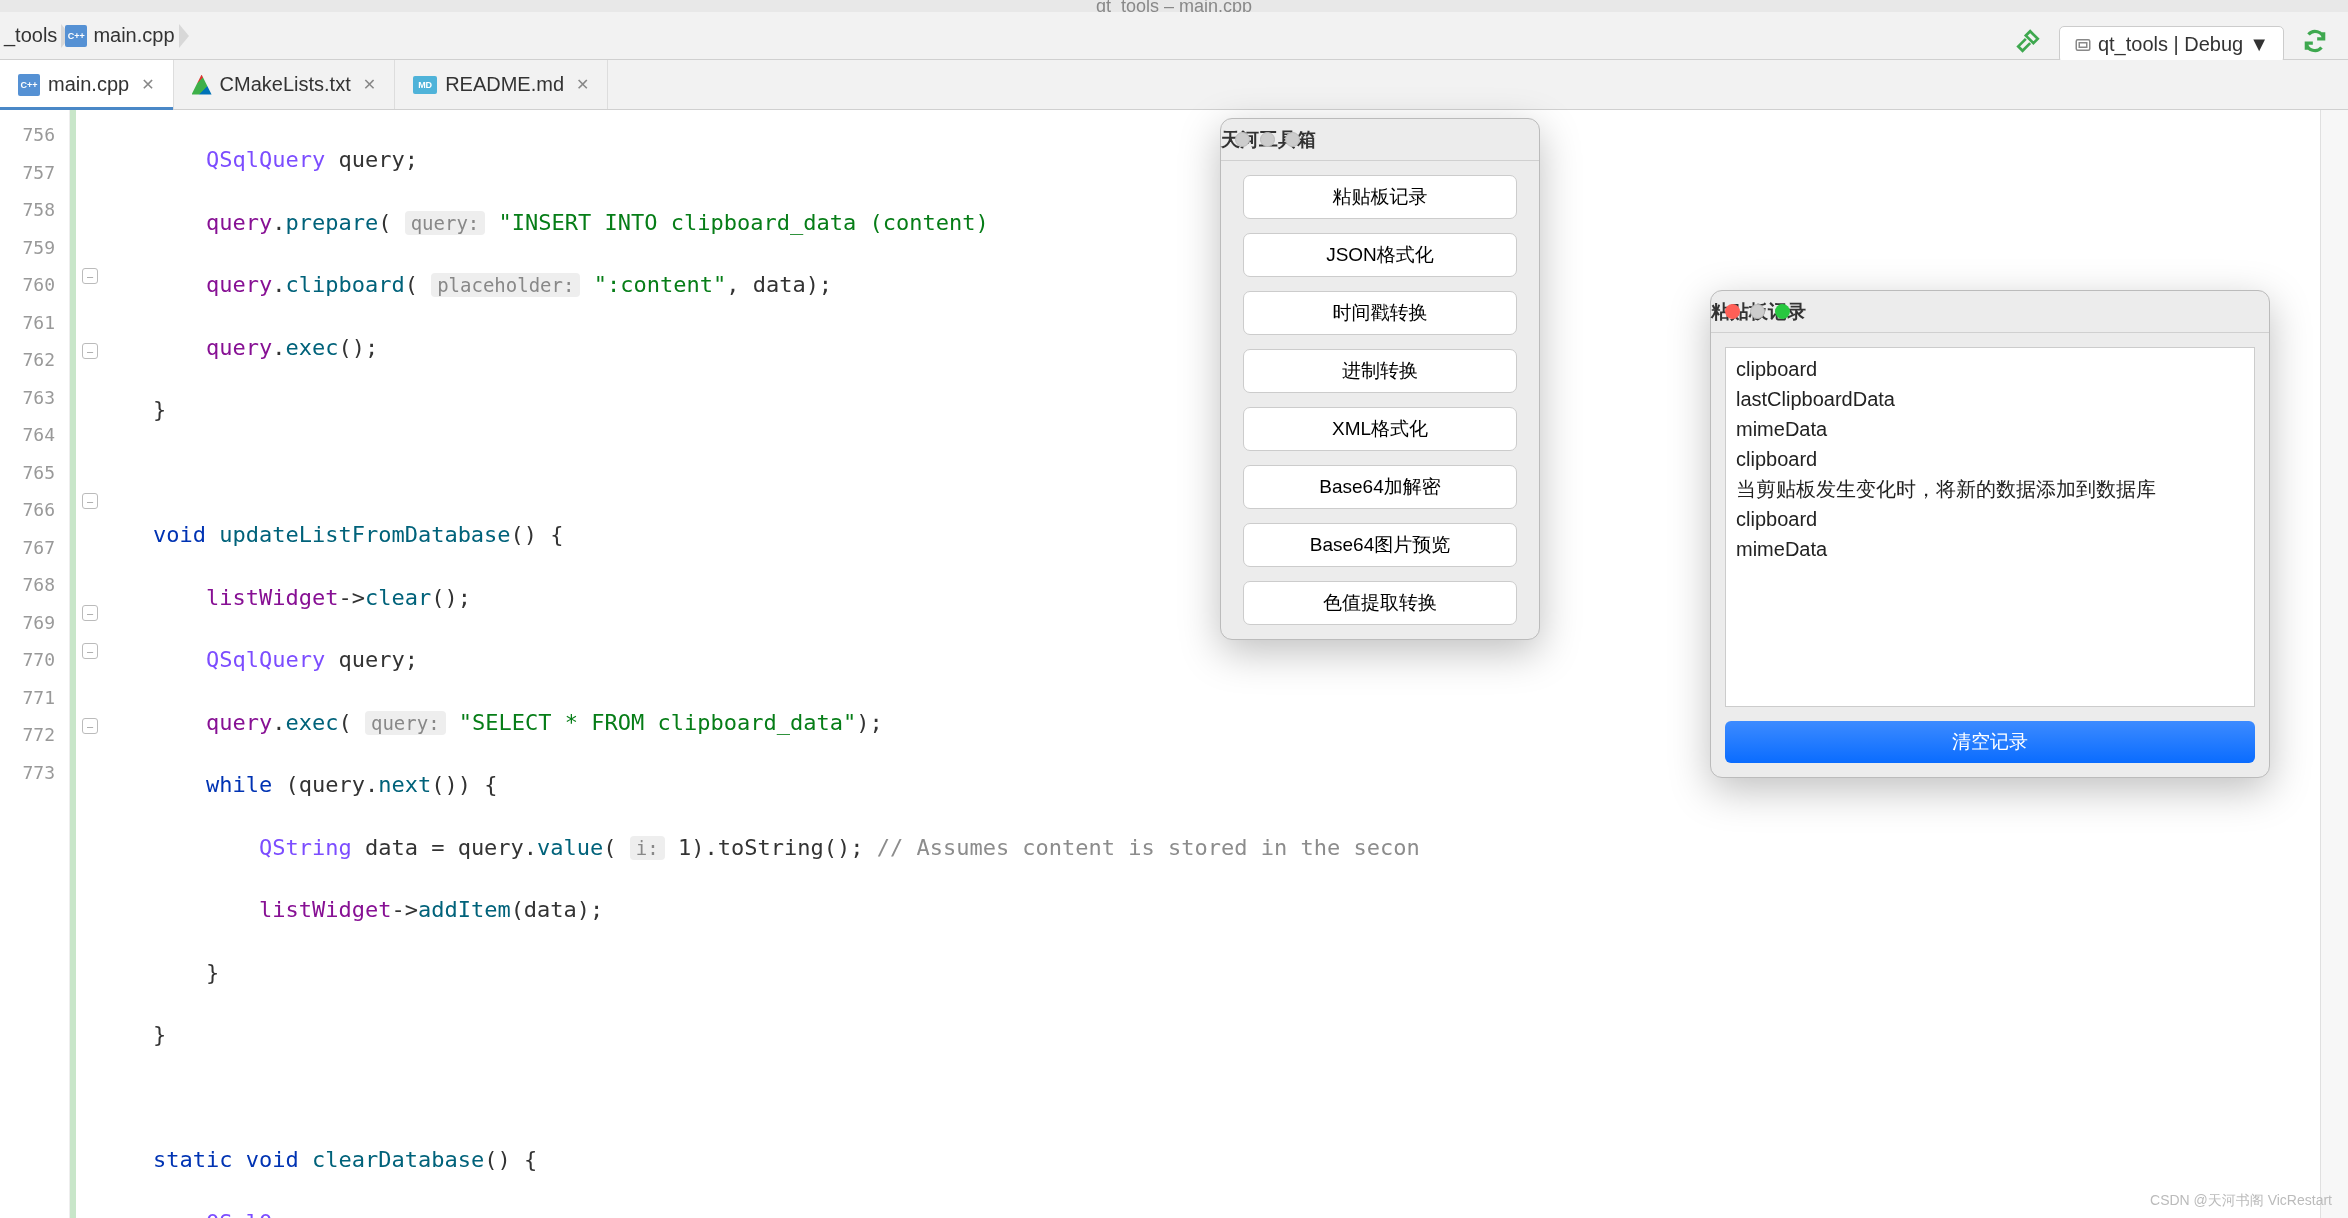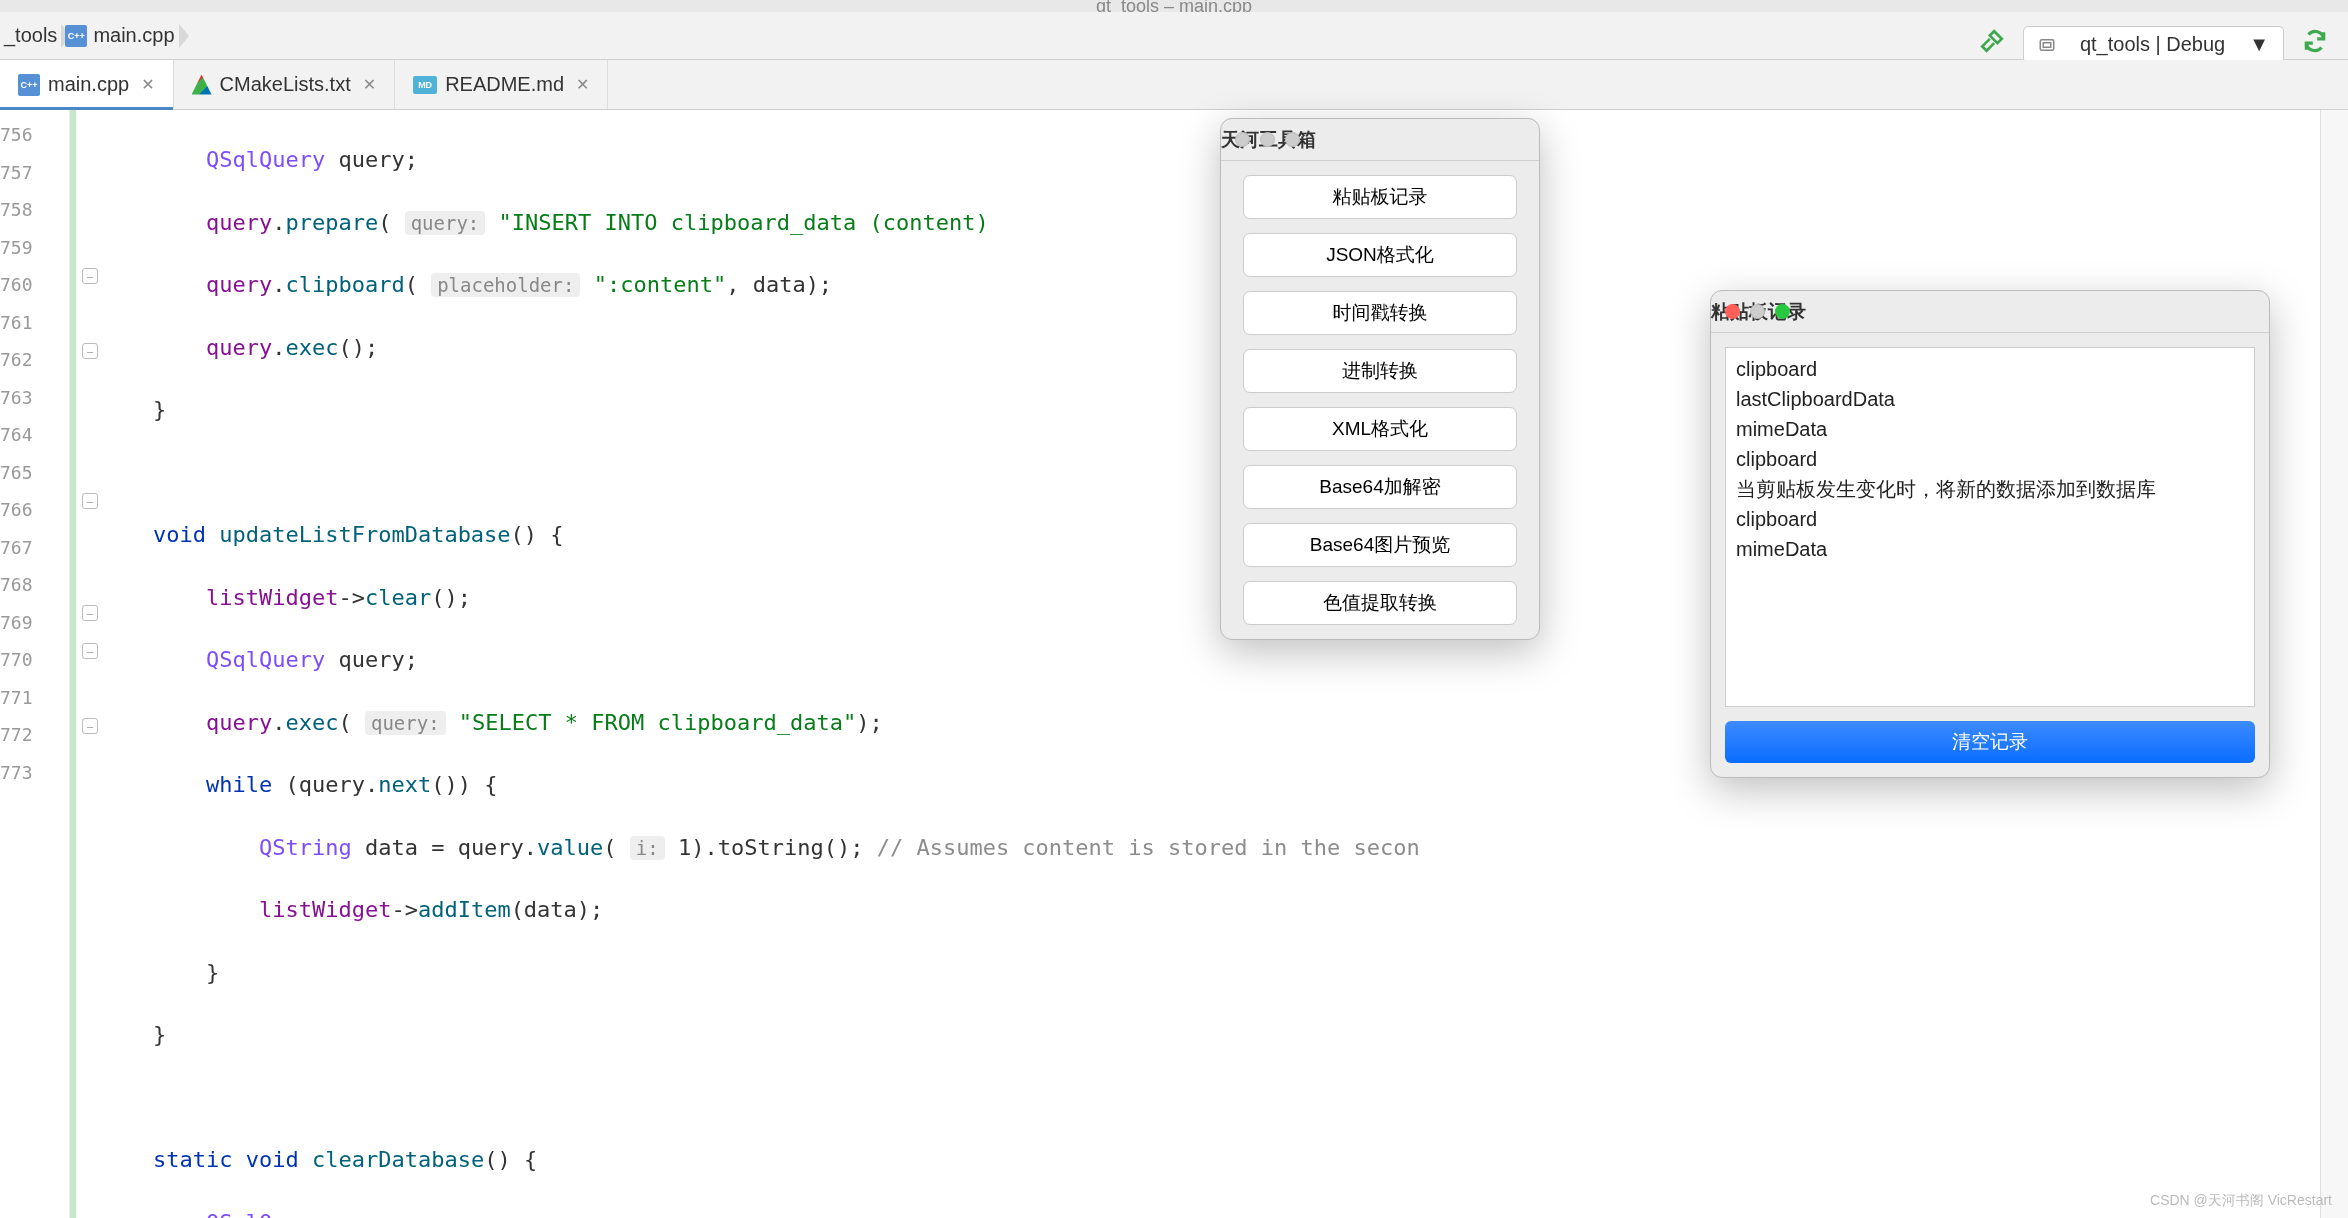--- a/index.html
+++ b/index.html
@@ -6,32 +6,32 @@
 body{font-family:-apple-system,BlinkMacSystemFont,"Segoe UI",sans-serif;background:#f2f2f2;overflow:hidden;width:2348px;height:1218px;position:relative}
 .titlebar{position:absolute;top:0;left:0;right:0;height:12px;background:#e8e8e8;color:#888;font-size:18px;text-align:center;line-height:12px;overflow:hidden}
 .breadcrumb{position:absolute;top:12px;left:0;right:0;height:48px;background:#f2f2f2;border-bottom:1px solid #d0d0d0;display:flex;align-items:center;padding-left:0}
 .bc-item{display:flex;align-items:flex-end;gap:6px;padding:0 4px;font-size:20px;color:#333;position:relative}
 .bc-item:after{content:"";position:absolute;right:-10px;top:50%;transform:translateY(-50%);width:0;height:0;border-top:12px solid transparent;border-bottom:12px solid transparent;border-left:10px solid #d8d8d8}
 .bc-item:last-child:after{display:none}
 .cpp-icon{width:22px;height:22px;background:#5591d4;border-radius:2px;color:#fff;font-size:10px;font-weight:bold;display:flex;align-items:center;justify-content:center;position:relative}
 .cpp-icon:before{content:"C++";font-size:9px}
 .toolbar-right{position:absolute;right:20px;top:14px;display:flex;align-items:center;gap:18px}
 .hammer-icon{color:#3ea84f;font-size:28px}
-.run-config{background:#fff;border:1px solid #ccc;border-radius:5px;padding:6px 14px;font-size:20px;display:flex;align-items:center;gap:24px;color:#333}
+.run-config{background:#fff;border:1px solid #ccc;border-radius:5px;padding:6px 14px;font-size:20px;display:flex;align-items:center;gap:6px;color:#333}
 .refresh-icon{color:#3ea84f;font-size:26px;font-weight:bold}
 .tabs{position:absolute;top:60px;left:0;right:0;height:50px;background:#f2f2f2;display:flex;align-items:stretch;border-bottom:1px solid #d0d0d0}
 .tab{display:flex;align-items:center;gap:8px;padding:0 18px;font-size:20px;color:#333;border-right:1px solid #ddd;position:relative}
 .tab.active{background:#fff}
 .tab.active:after{content:"";position:absolute;bottom:-1px;left:0;right:0;height:3px;background:#4a88c7}
 .tab-close{color:#888;font-size:16px;margin-left:4px}
 .cmake-icon{width:20px;height:20px;background:linear-gradient(135deg,#d73a31 33%,#3eb049 33% 66%,#0073b7 66%);clip-path:polygon(50% 0,100% 100%,0 100%)}
 .md-icon{width:24px;height:18px;background:#4fb3d9;border-radius:2px;color:#fff;font-size:9px;font-weight:bold;display:flex;align-items:center;justify-content:center}
 .md-icon:before{content:"MD"}
 .editor{position:absolute;top:110px;left:0;right:0;bottom:0;background:#fff;display:flex}
-.gutter{width:70px;background:#fff;border-right:1px solid #eee;padding-right:14px;padding-top:6px}
+.gutter{width:70px;background:#fff;border-right:1px solid #eee;text-align:right;padding-right:14px;padding-top:6px}
 .ln{height:37.5px;line-height:37.5px;color:#999;font-size:18px;font-family:Menlo,monospace}
 .fold-col{width:30px;background:#fff;position:relative;border-left:6px solid #c8e6c9}
 .fold-mark{position:absolute;left:6px;width:16px;height:16px;border:1px solid #bbb;border-radius:3px;background:#fff;font-size:11px;line-height:14px;text-align:center;color:#999}
 .code{flex:1;padding-top:6px;font-family:Menlo,Consolas,monospace;font-size:22px;white-space:pre}
 .code-line{height:37.5px;line-height:37.5px}
 .k{color:#0033b3}
 .t{color:#7c4dff}
 .fn{color:#00627a}
 .m{color:#871094}
 .s{color:#067d17}

